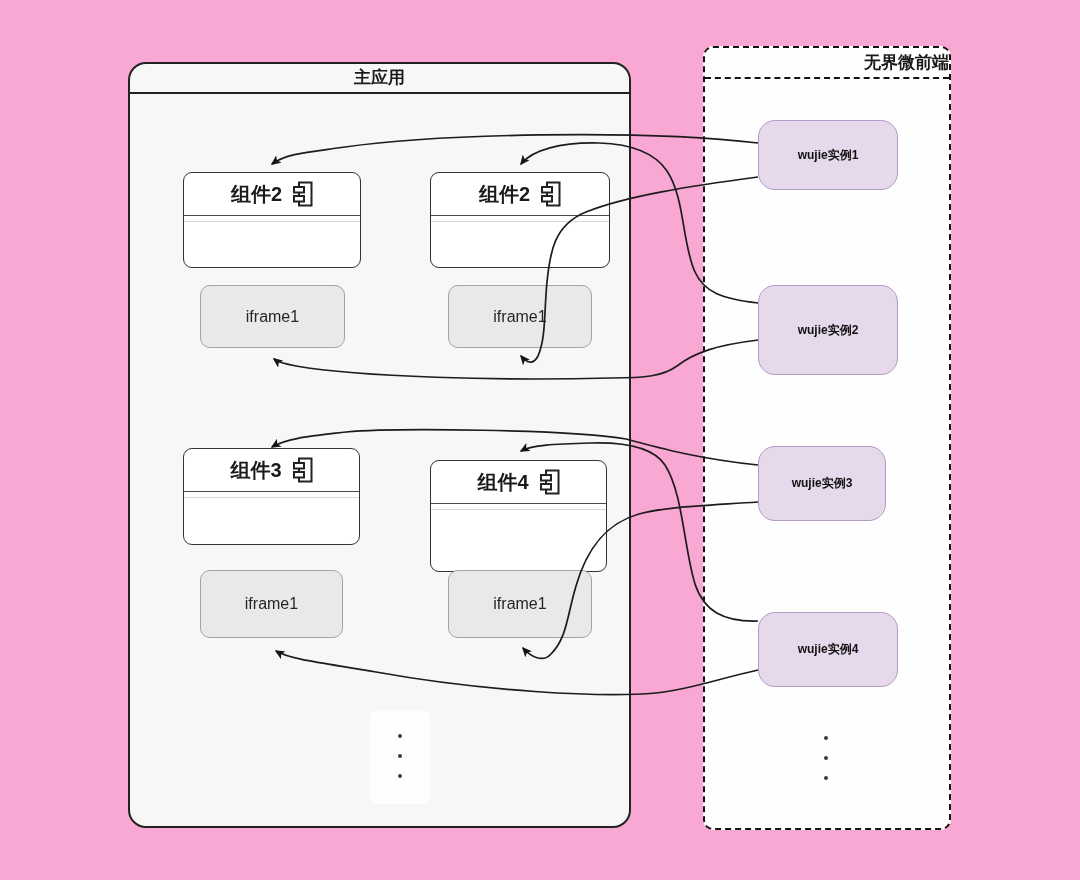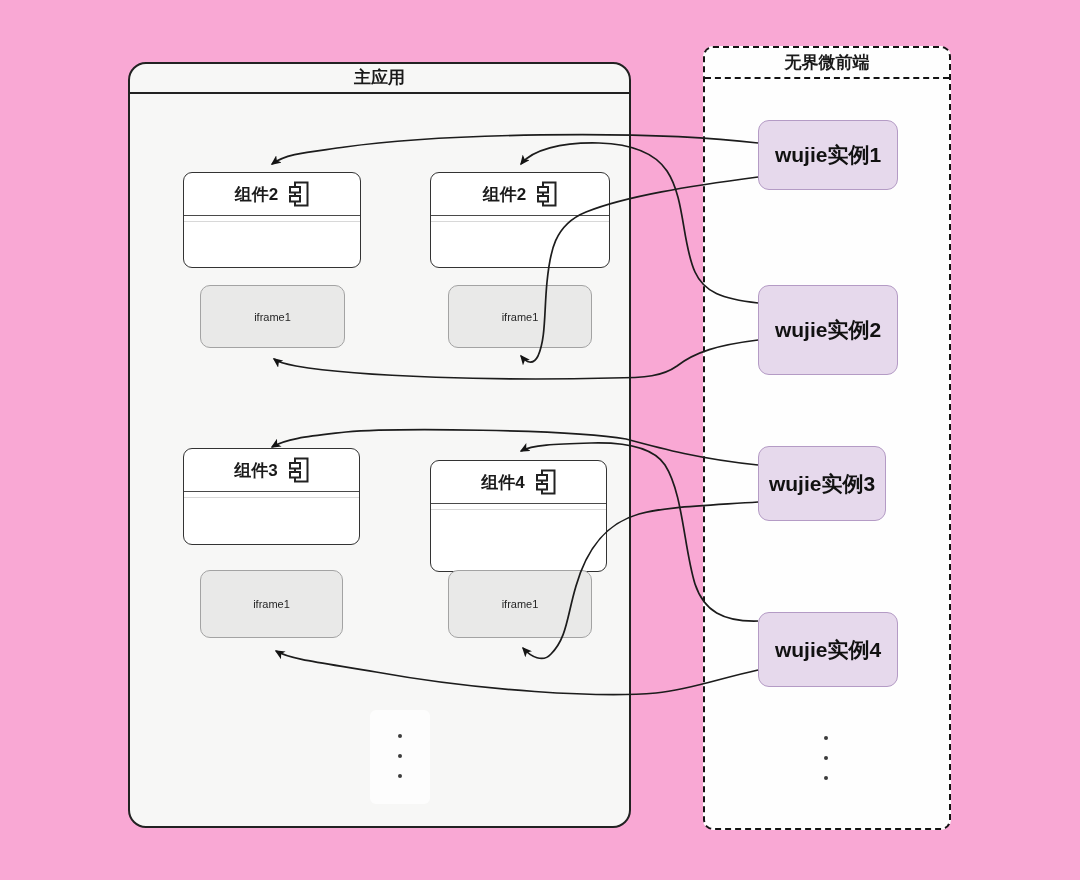--- a/index.html
+++ b/index.html
@@ -14,48 +14,48 @@
   }
   .main-app-title{
     height:28px;line-height:28px;text-align:center;font-weight:bold;font-size:17px;
     border-bottom:2px solid #222;
   }
   .wujie-panel{
     position:absolute;left:703px;top:46px;width:248px;height:784px;
     background:#fefefe;border:2px dashed #141414;border-radius:10px;box-sizing:border-box;
   }
   .wujie-panel-title{
-    height:29px;line-height:29px;text-align:center;font-weight:bold;font-size:17px;
+    height:29px;line-height:29px;text-align:right;font-weight:bold;font-size:17px;
     border-bottom:2px dashed #141414;
   }
   
   .comp{
     position:absolute;background:#fff;border:1.5px solid #333;border-radius:9px;
     box-sizing:border-box;display:flex;flex-direction:column;
   }
   .comp-title{
     height:42px;border-bottom:1.5px solid #4a4a4a;display:flex;align-items:center;
-    justify-content:center;gap:11px;font-weight:bold;font-size:17px;
+    justify-content:center;gap:11px;font-weight:bold;font-size:20px;
   }
   .comp-body{flex:1;position:relative;}
   .comp-body::before{
     content:"";position:absolute;left:0;right:0;top:5px;height:1px;background:#d8d8d8;
   }
   .comp-icon{flex:0 0 auto;display:block;}
   
   .iframe-box{
     position:absolute;background:#e9e9e8;border:1.5px solid #a3a3a3;border-radius:10px;
     box-sizing:border-box;display:flex;align-items:center;justify-content:center;
-    font-size:11px;color:#262626;
+    font-size:16px;color:#262626;
   }
   
   .instance{
-    position:absolute;background:#e6d9ec;border:1.5px solid #b49bc5;border-radius:11px;
+    position:absolute;background:#e6d9ec;border:1.5px solid #b49bc5;border-radius:17px;
     box-sizing:border-box;display:flex;align-items:center;justify-content:center;
-    font-weight:bold;font-size:21px;color:#111;
+    font-weight:bold;font-size:12px;color:#111;
   }
   
   .dots{position:absolute;display:flex;flex-direction:column;align-items:center;gap:16px;}
   .dots .dot{width:4px;height:4px;border-radius:50%;background:#3c3c3c;}
   .dots-patch{position:absolute;background:#fdfdfd;border-radius:6px;}
   
   #edges{position:absolute;left:0;top:0;width:1080px;height:880px;pointer-events:none;}
 </style>
 </head>
 <body>

